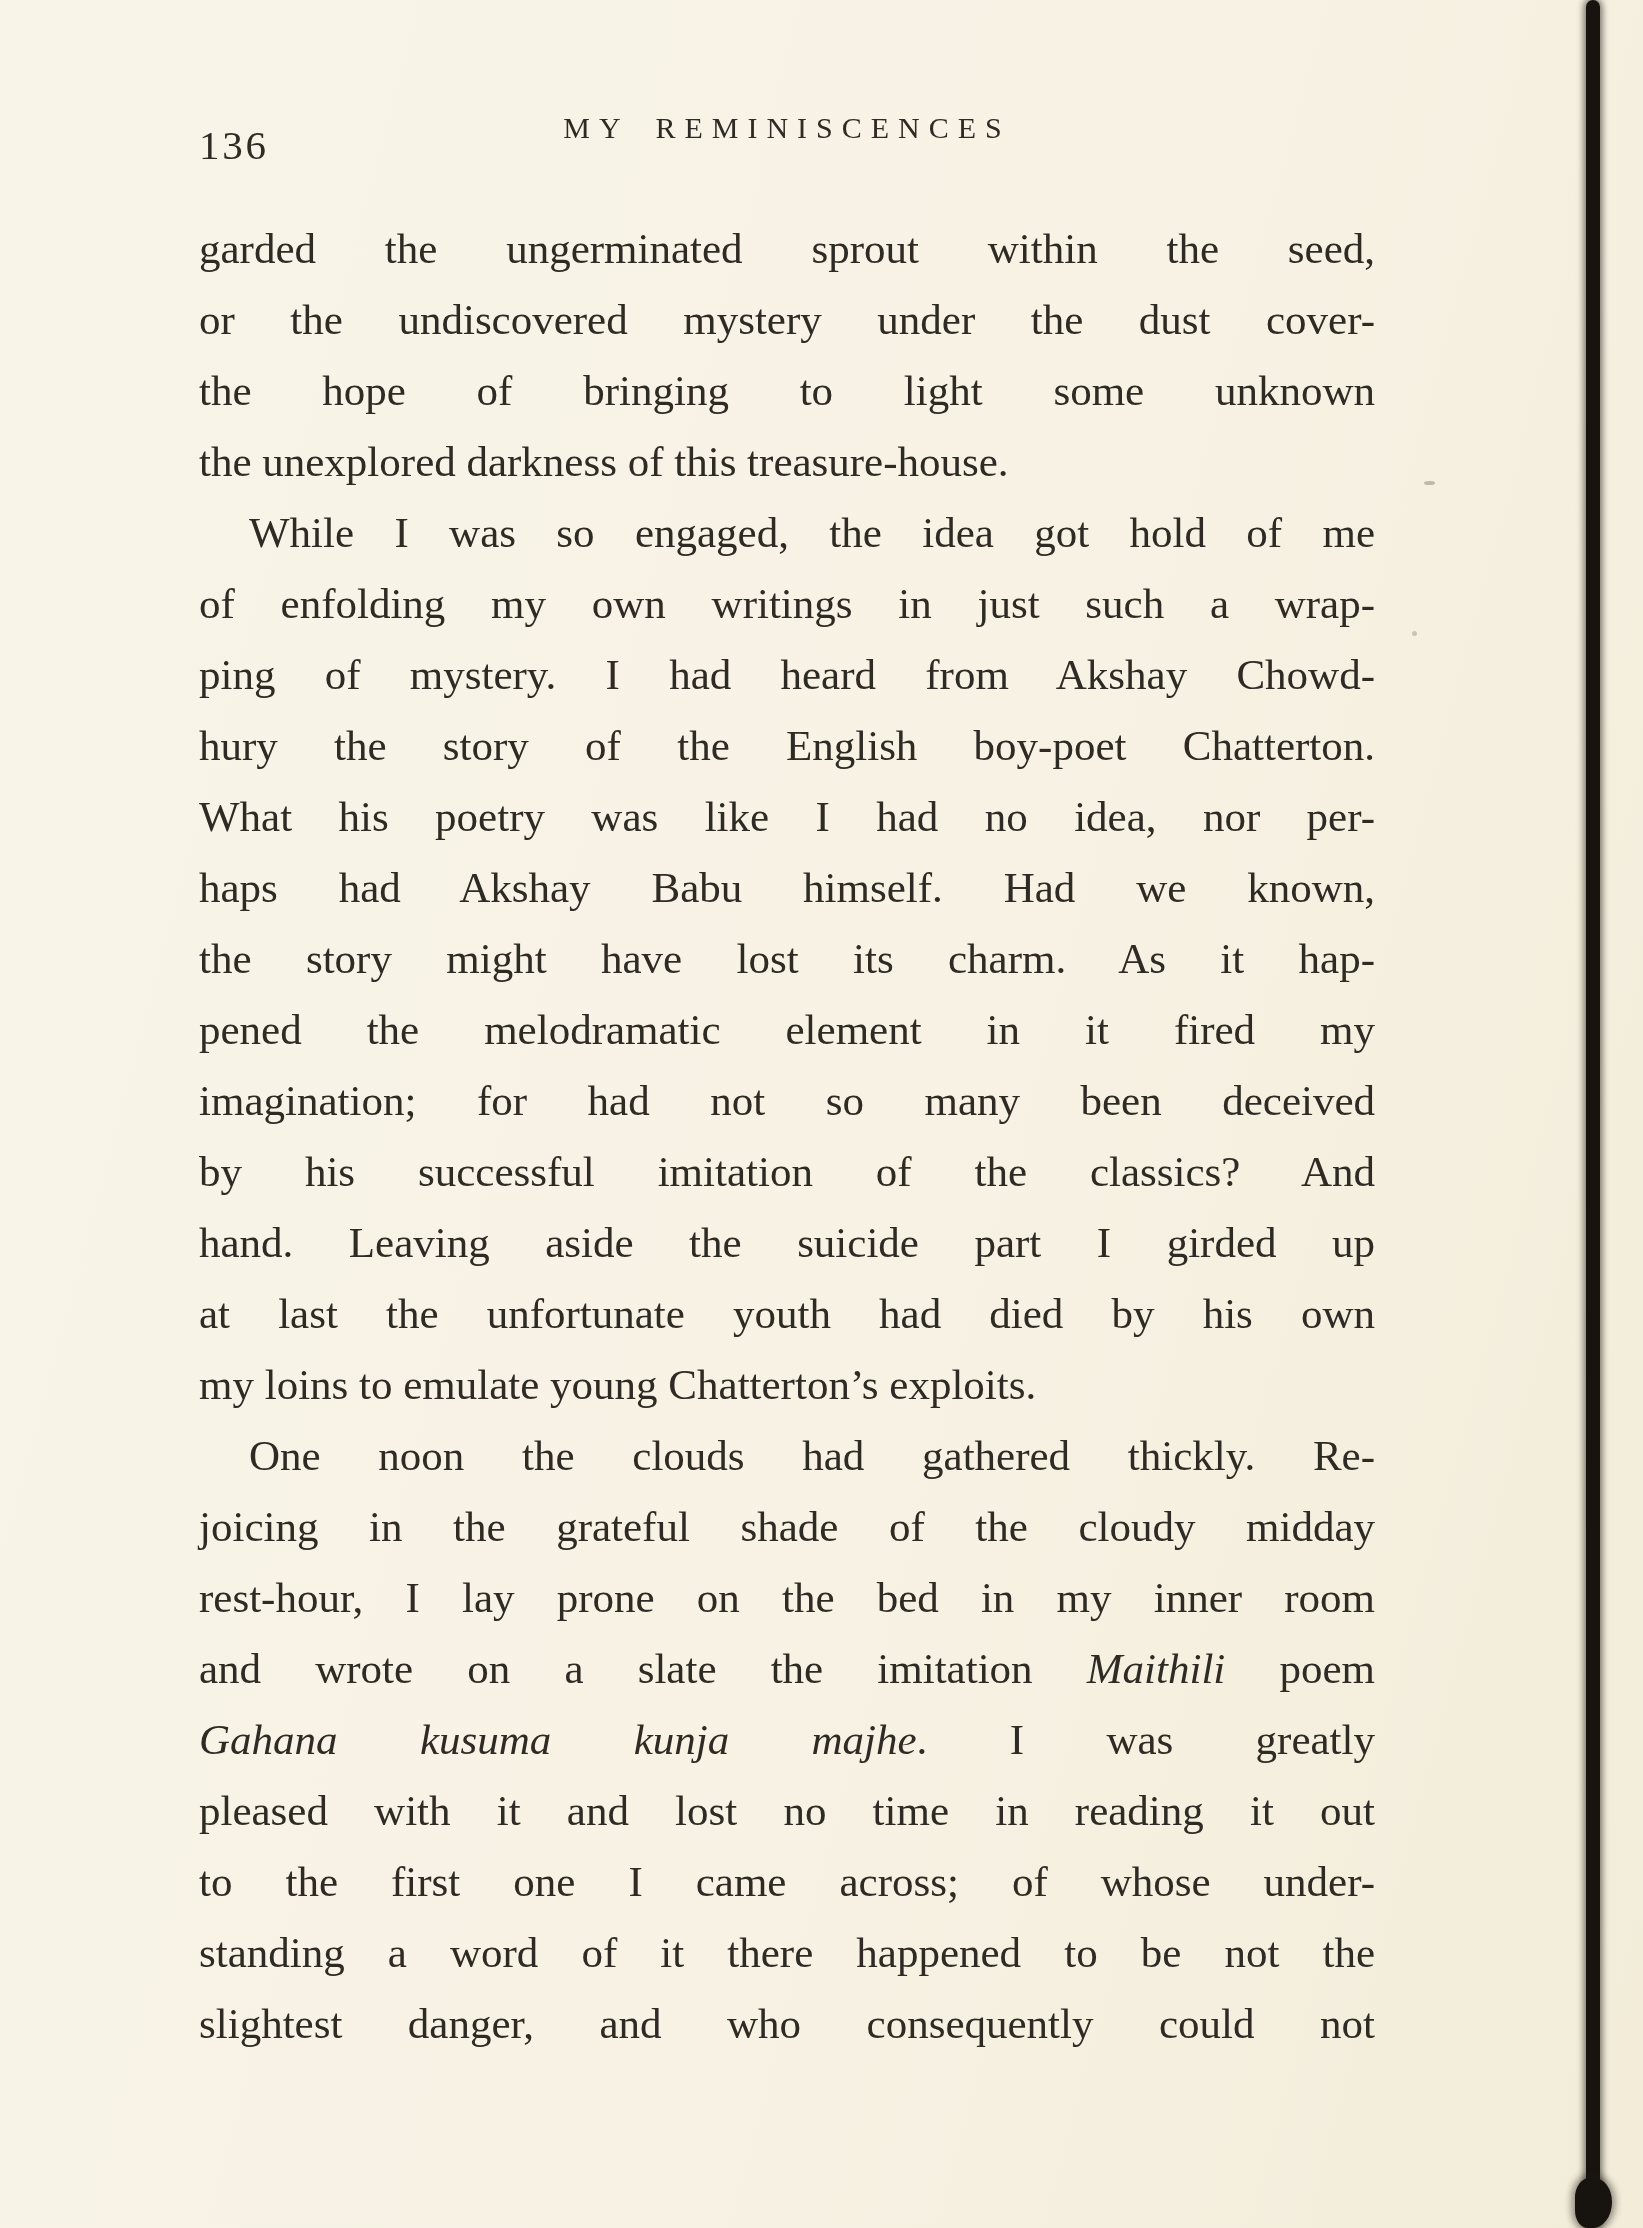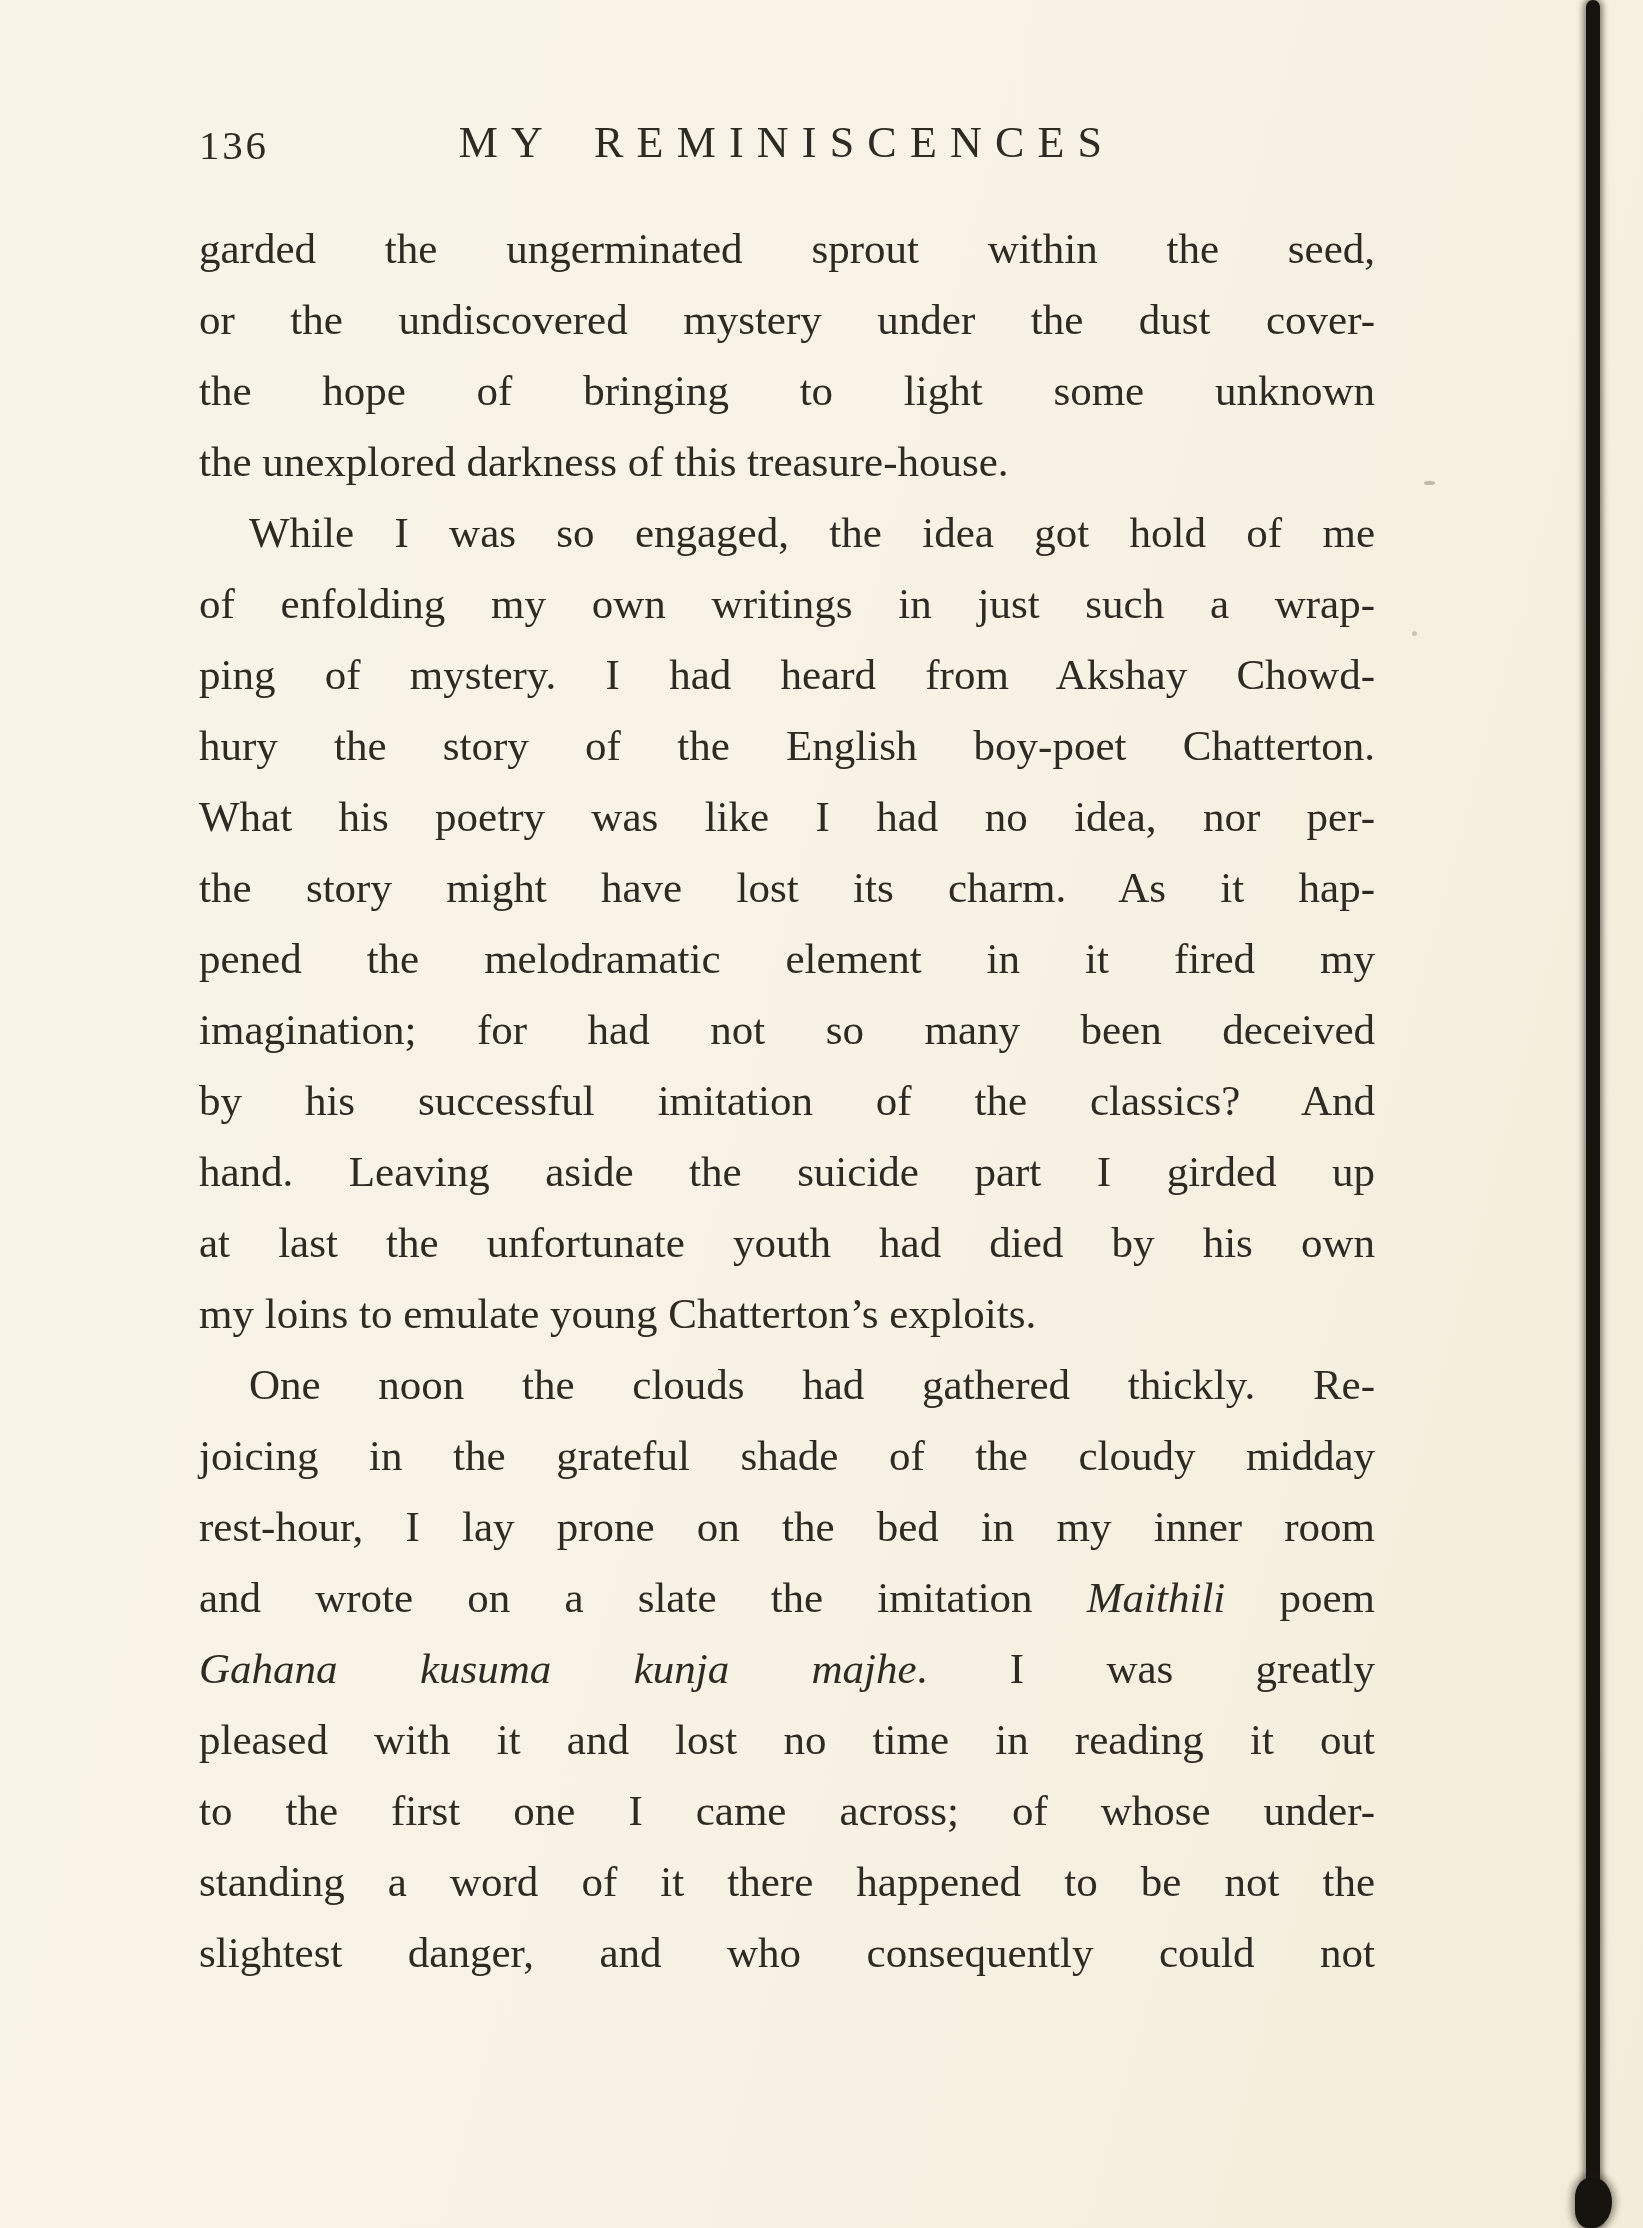--- a/index.html
+++ b/index.html
@@ -32,23 +32,23 @@
   .page-number {
     position: absolute;
     left: 0;
     top: 10.6px;
     font-size: 41px;
     letter-spacing: 2.7px;
   }
   .running-title {
     position: absolute;
     left: 50%;
-    top: 7px;
+    top: 1px;
     transform: translateX(-50%);
-    font-size: 44px;
+    font-size: 30px;
     letter-spacing: 0.30em;
     word-spacing: 0.35em;
     white-space: nowrap;
   }
   .body-text {
     font-size: 43px;
     line-height: 71px;
   }
   .para { margin: 0; }
   .line {
@@ -104,20 +104,21 @@
           <div class="line"><span>or the undiscovered mystery under the dust cover-</span></div>
           <div class="line"><span>the hope of bringing to light some unknown</span></div>
           <div class="line line-last"><span>the unexplored darkness of this treasure-house.</span></div>
         </div>
         <div class="para">
           <div class="line line-indent"><span>While I was so engaged, the idea got hold of me</span></div>
           <div class="line"><span>of enfolding my own writings in just such a wrap-</span></div>
           <div class="line"><span>ping of mystery. I had heard from Akshay Chowd-</span></div>
           <div class="line"><span>hury the story of the English boy-poet Chatterton.</span></div>
           <div class="line"><span>What his poetry was like I had no idea, nor per-</span></div>
+          <div class="line"><span>haps had Akshay Babu himself. Had we known,</span></div>
           <div class="line"><span>the story might have lost its charm. As it hap-</span></div>
           <div class="line"><span>pened the melodramatic element in it fired my</span></div>
           <div class="line"><span>imagination; for had not so many been deceived</span></div>
           <div class="line"><span>by his successful imitation of the classics? And</span></div>
           <div class="line"><span>hand. Leaving aside the suicide part I girded up</span></div>
           <div class="line"><span>at last the unfortunate youth had died by his own</span></div>
           <div class="line line-last"><span>my loins to emulate young Chatterton’s exploits.</span></div>
         </div>
         <div class="para">
           <div class="line line-indent"><span>One noon the clouds had gathered thickly. Re-</span></div>

